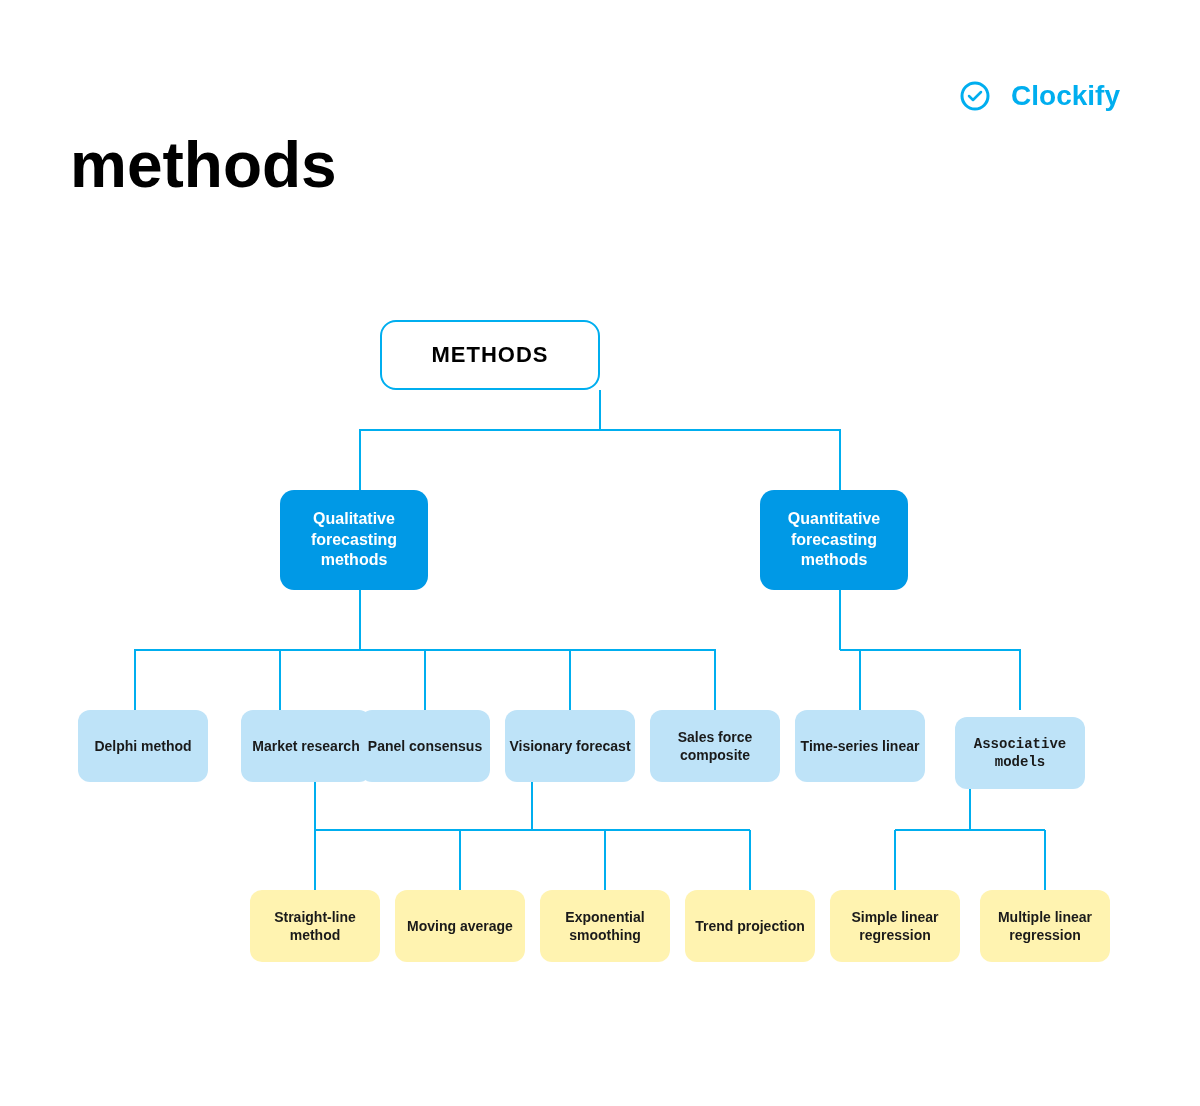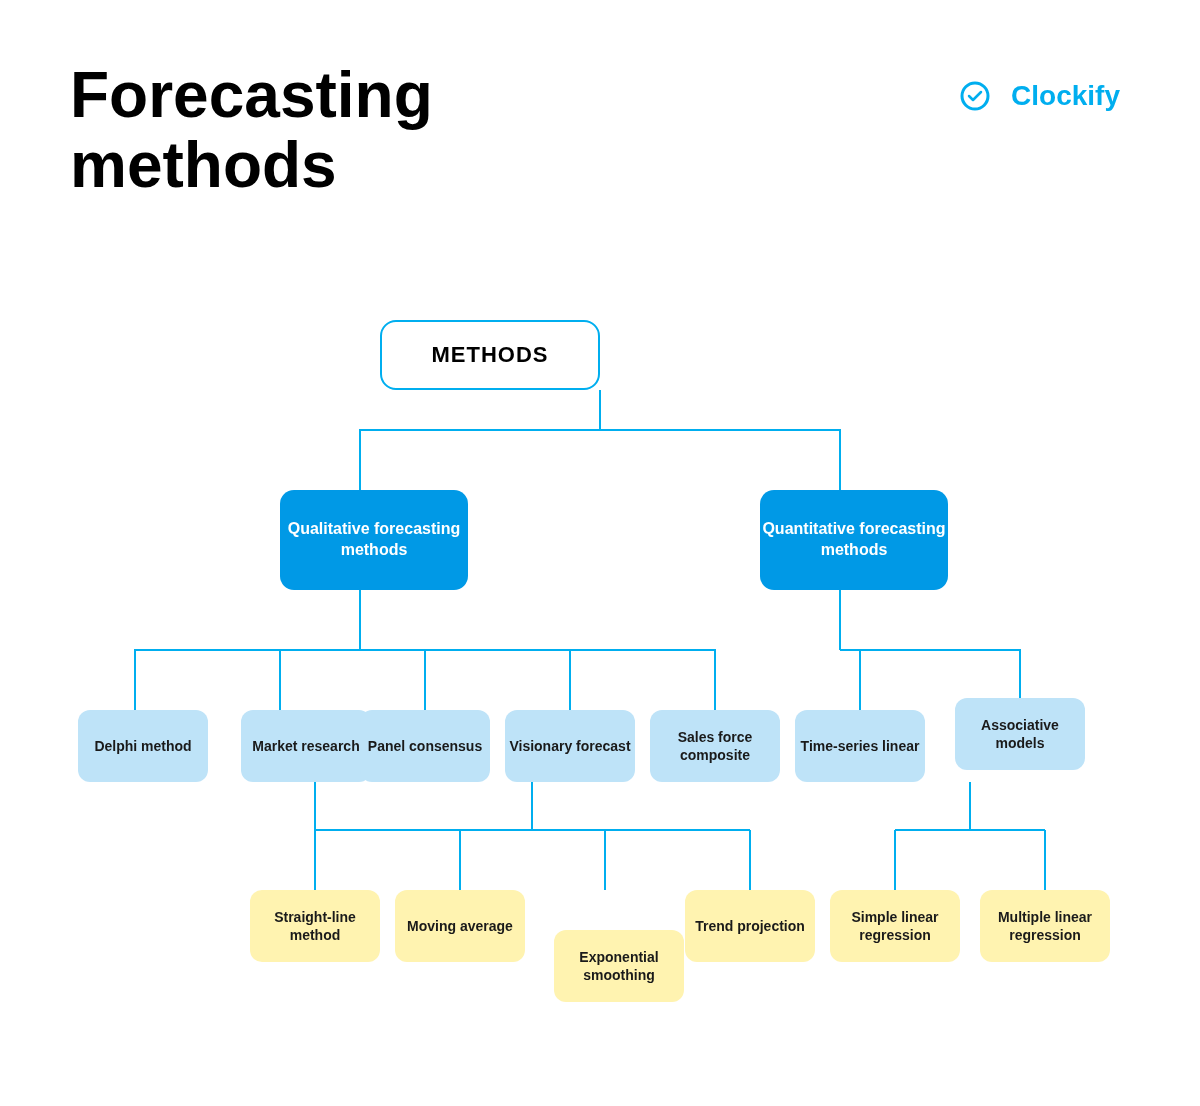--- a/index.html
+++ b/index.html
@@ -89,21 +89,21 @@
       left: 50%;
       transform: translateX(-50%);
     }
 
     .node-blue {
       background: #0099E6;
       color: #ffffff;
       font-size: 16px;
       font-weight: 600;
       line-height: 1.3;
-      width: 188px;
+      width: 148px;
       height: 100px;
       border-radius: 14px;
     }
 
     .node-lightblue {
       background: #BEE3F8;
       color: #1a1a1a;
       font-size: 14px;
       font-weight: 600;
       line-height: 1.3;
@@ -135,40 +135,40 @@
     
     
     #node-delphi { left: 28px; top: 390px; }
     #node-market { left: 165px; top: 390px; margin-left: 26px; }
     #node-panel { left: 310px; top: 390px; text-align: right; }
     #node-visionary { left: 455px; top: 390px; }
     #node-sales { left: 600px; top: 390px; justify-content: center; }
 
     
     #node-timeseries { left: 745px; top: 390px; }
-    #node-associative { left: 905px; top: 378px; }
+    #node-associative { left: 905px; top: 397px; font-family: Liberation Mono, monospace; }
 
     
     
     #node-straightline { left: 200px; top: 570px; }
     #node-moving { left: 345px; top: 570px; }
-    #node-exponential { left: 504px; top: 570px; margin-top: 40px; }
+    #node-exponential { left: 490px; top: 570px; }
     #node-trend { left: 635px; top: 570px; }
 
     
     #node-simple { left: 780px; top: 570px; justify-content: flex-end; }
     #node-multiple { left: 930px; top: 570px; }
 
   </style>
 </head>
 <body>
 
 <div class="page-header">
   <div class="page-title">
-    <span>Forecasting</span><br><span>methods</span>
+    <br><span>methods</span>
   </div>
 </div>
 
 <div class="logo">
 
   <svg class="logo-icon" viewBox="0 0 32 32" fill="none" xmlns="http://www.w3.org/2000/svg">
     <circle cx="16" cy="16" r="13" stroke="#00AEEF" stroke-width="3" fill="none"></circle>
     <path d="M10 16 L14 20 L22 12" stroke="#00AEEF" stroke-width="2.5" stroke-linecap="round" stroke-linejoin="round"></path>
   </svg>
   <span class="logo-text">Clockify</span>

